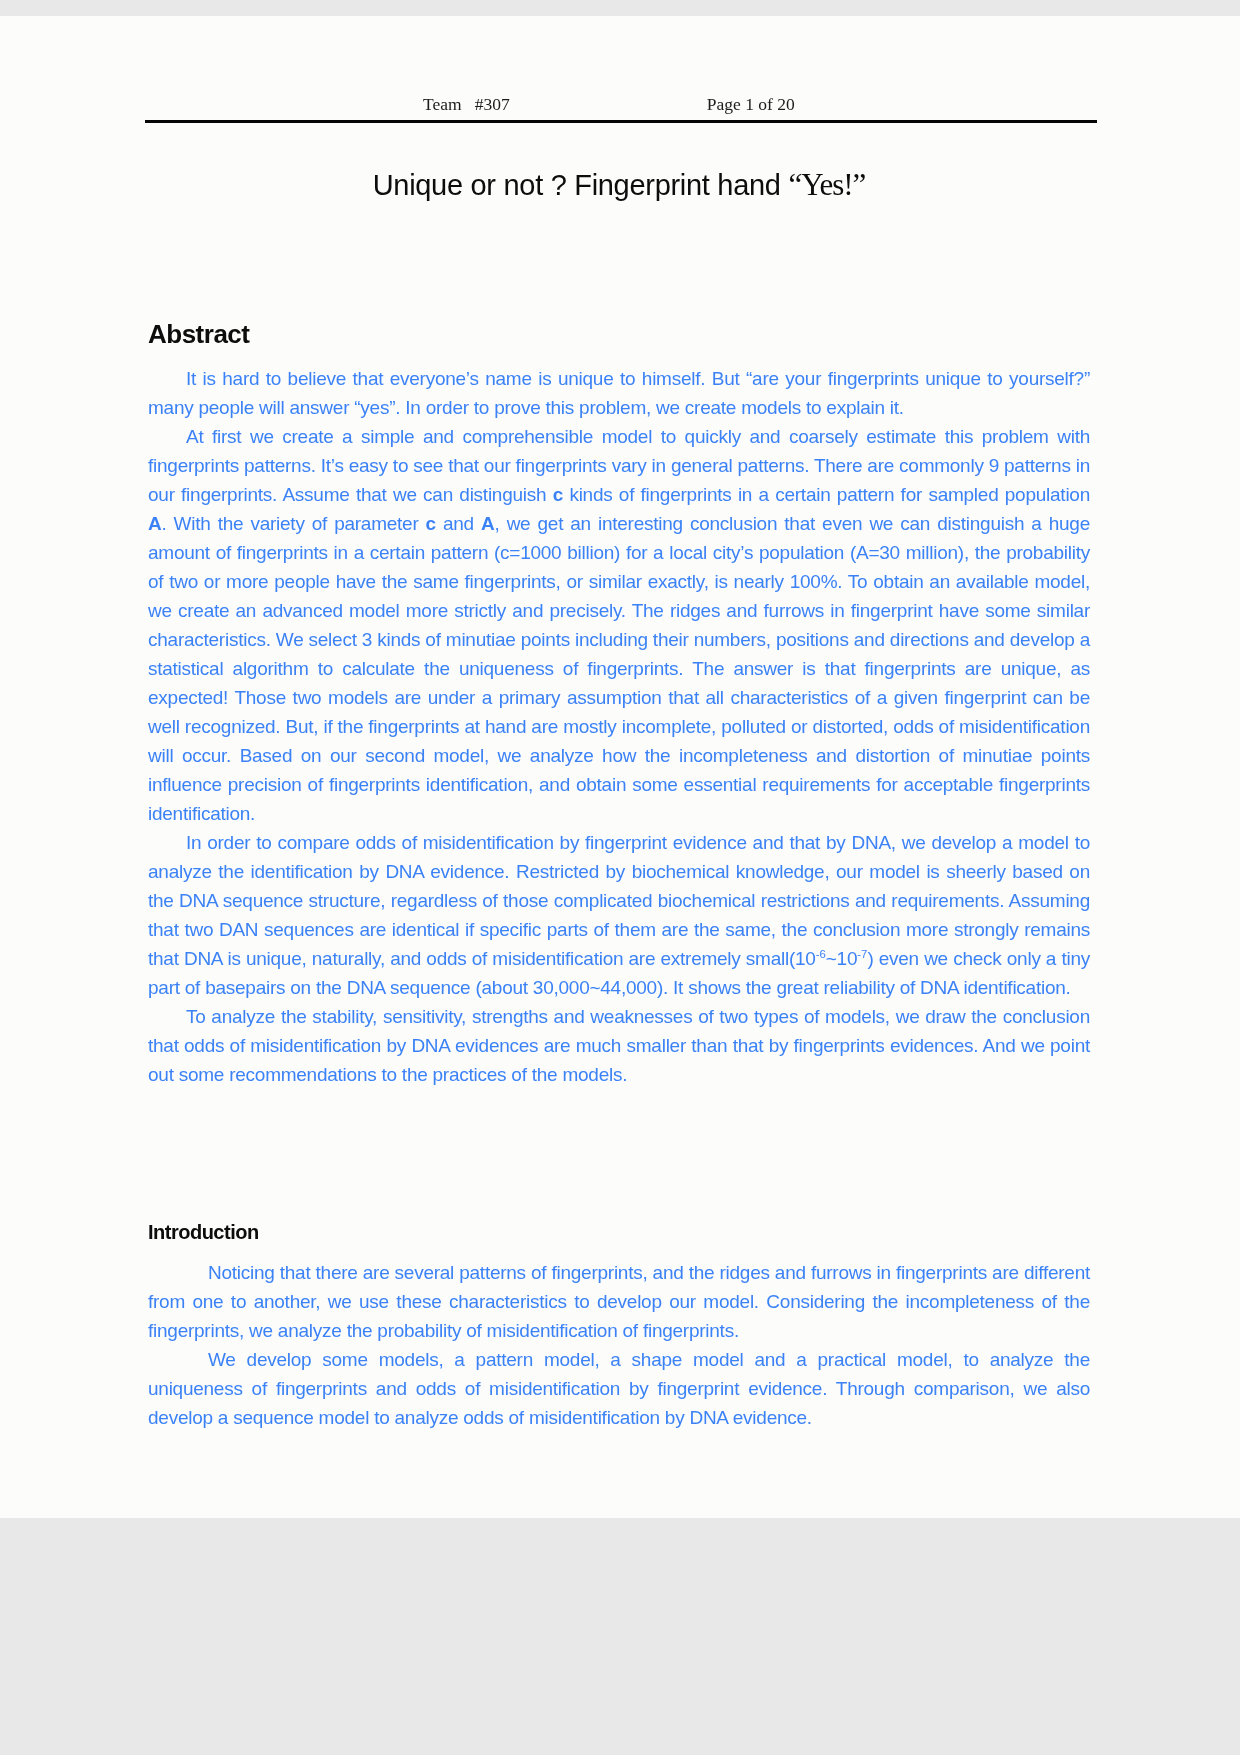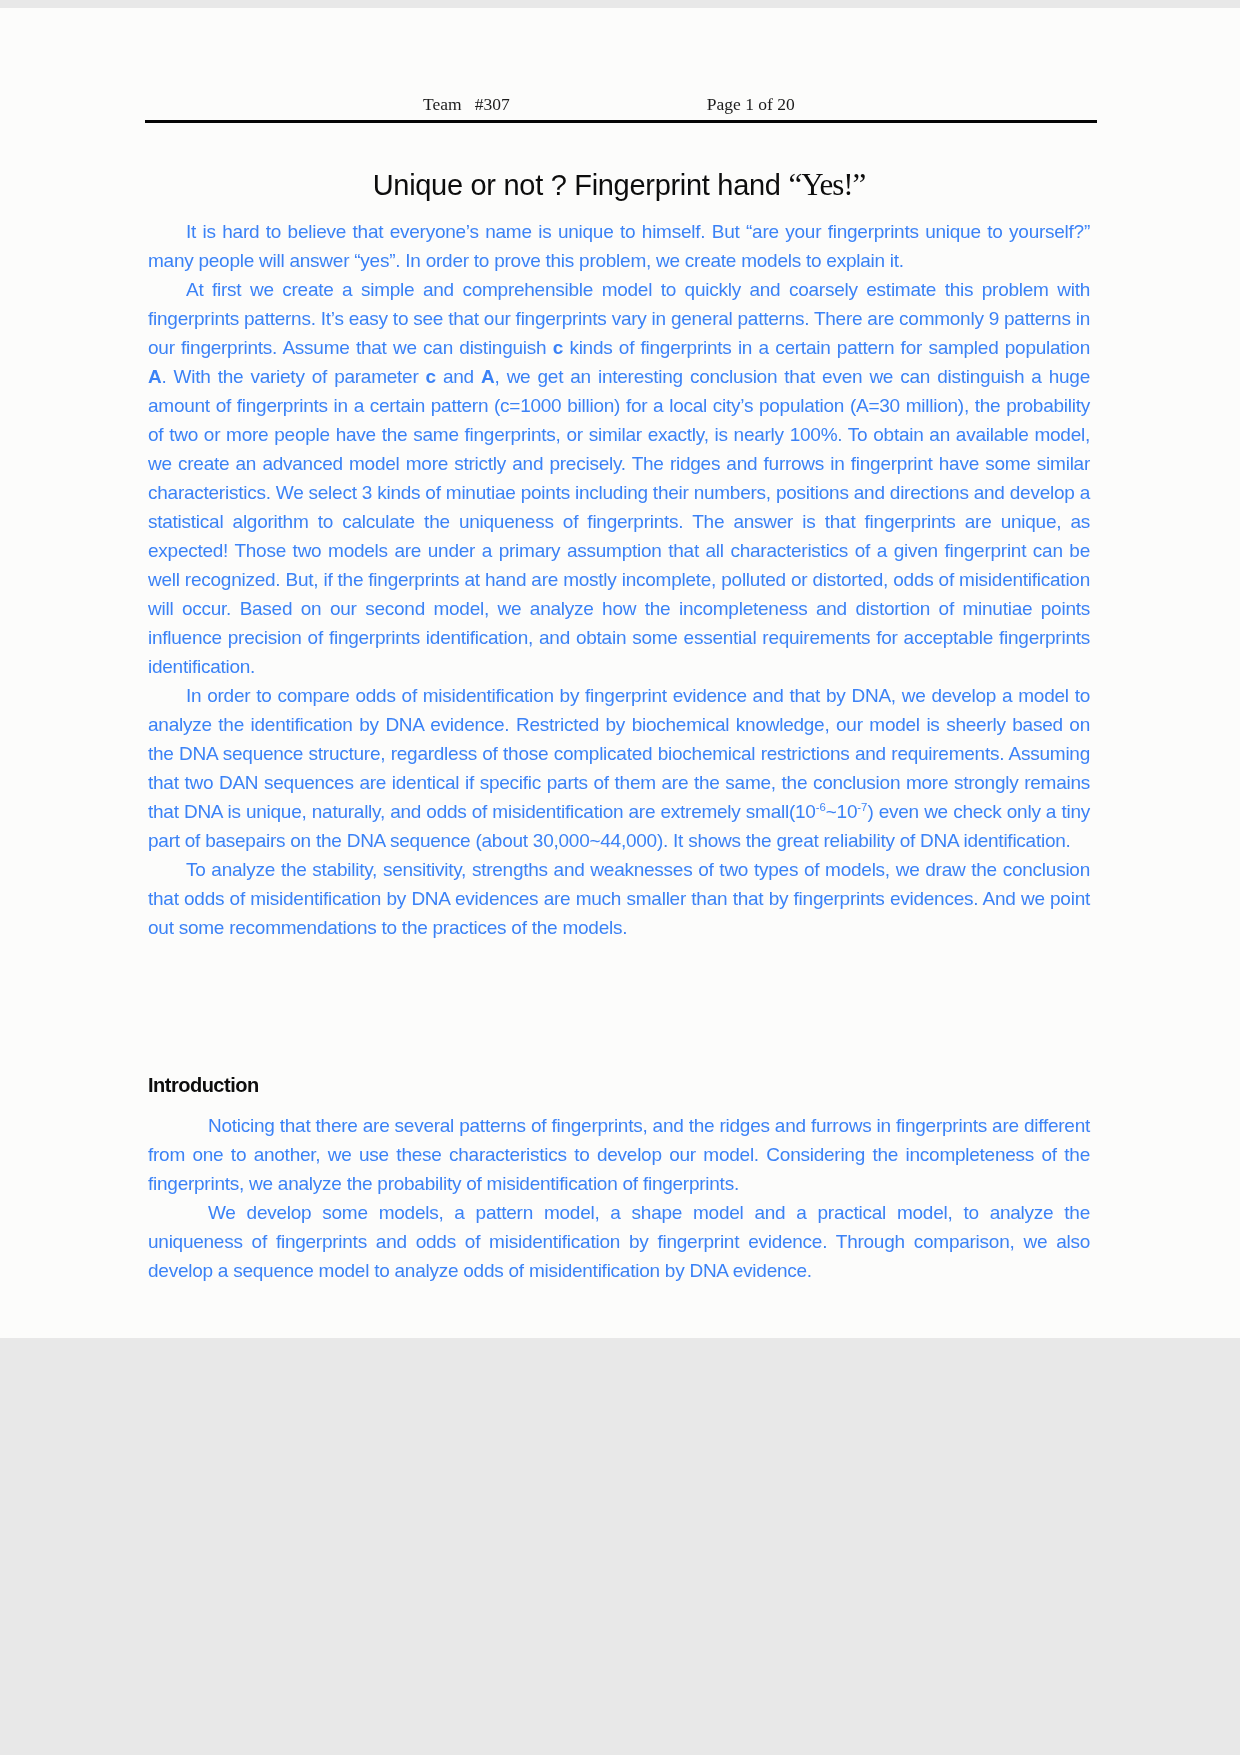--- a/index.html
+++ b/index.html
@@ -1,24 +1,24 @@
 <!DOCTYPE html>
 <html><head>
 <meta charset="utf-8">
 <style>
   html, body { margin: 0; padding: 0; background: #e8e8e8; }
   .page {
     position: relative;
     width: 1240px;
-    height: 1330px;
-    margin: 8px auto;
+    height: 1502px;
+    margin: 16px auto;
     background: #fcfcfb;
     color: #161616;
     box-sizing: border-box;
-    padding: 12px 150px 0 148px;
+    padding: 4px 150px 0 148px;
     font-family: "Liberation Sans", "DejaVu Sans", sans-serif;
     overflow: hidden;
   }
   .running-head {
     padding-top: 74px;
     font-family: "Liberation Serif", "DejaVu Serif", serif;
     font-size: 17.5px;
     color: #1c1c1c;
     display: flex;
     align-items: baseline;
@@ -82,20 +82,21 @@
   <div class="running-head">
     <span class="team">Team   #307</span>
     <span class="pageno">Page 1 of 20</span>
   </div>
 
   <hr class="header-rule">
 
   <h1 class="paper-title"><span>Unique or not ? Fingerprint hand </span><span class="title-emphasis">“Yes!”</span></h1>
 
   <section>
+    <h2 class="section-heading abstract-heading">Abstract</h2>
     <div class="body-text abstract-text">
         <p><span>It is hard to believe that everyone’s name is unique to himself. But “are your fingerprints unique to yourself?” many people will answer “yes”. In order to prove this problem, we create models to explain it.</span></p>
         <p><span>At first we create a simple and comprehensible model to quickly and coarsely estimate this problem with fingerprints patterns. It’s easy to see that our fingerprints vary in general patterns. There are commonly 9 patterns in our fingerprints. Assume that we can distinguish </span><b>c</b><span> kinds of fingerprints in a certain pattern for sampled population </span><b>A</b><span>. With the variety of parameter </span><b>c</b><span> and </span><b>A</b><span>, we get an interesting conclusion that even we can distinguish a huge amount of fingerprints in a certain pattern (c=1000 billion) for a local city’s population (A=30 million), the probability of two or more people have the same fingerprints, or similar exactly, is nearly 100%. To obtain an available model, we create an advanced model more strictly and precisely. The ridges and furrows in fingerprint have some similar characteristics. We select 3 kinds of minutiae points including their numbers, positions and directions and develop a statistical algorithm to calculate the uniqueness of fingerprints. The answer is that fingerprints are unique, as expected! Those two models are under a primary assumption that all characteristics of a given fingerprint can be well recognized. But, if the fingerprints at hand are mostly incomplete, polluted or distorted, odds of misidentification will occur. Based on our second model, we analyze how the incompleteness and distortion of minutiae points influence precision of fingerprints identification, and obtain some essential requirements for acceptable fingerprints identification.</span></p>
         <p><span>In order to compare odds of misidentification by fingerprint evidence and that by DNA, we develop a model to analyze the identification by DNA evidence. Restricted by biochemical knowledge, our model is sheerly based on the DNA sequence structure, regardless of those complicated biochemical restrictions and requirements. Assuming that two DAN sequences are identical if specific parts of them are the same, the conclusion more strongly remains that DNA is unique, naturally, and odds of misidentification are extremely small(10</span><sup>-6</sup><span>~10</span><sup>-7</sup><span>) even we check only a tiny part of basepairs on the DNA sequence (about 30,000~44,000). It shows the great reliability of DNA identification.</span></p>
         <p><span>To analyze the stability, sensitivity, strengths and weaknesses of two types of models, we draw the conclusion that odds of misidentification by DNA evidences are much smaller than that by fingerprints evidences. And we point out some recommendations to the practices of the models.</span></p>
       </div>
   </section>
 
   <section>
     <h2 class="section-heading introduction-heading">Introduction</h2>

